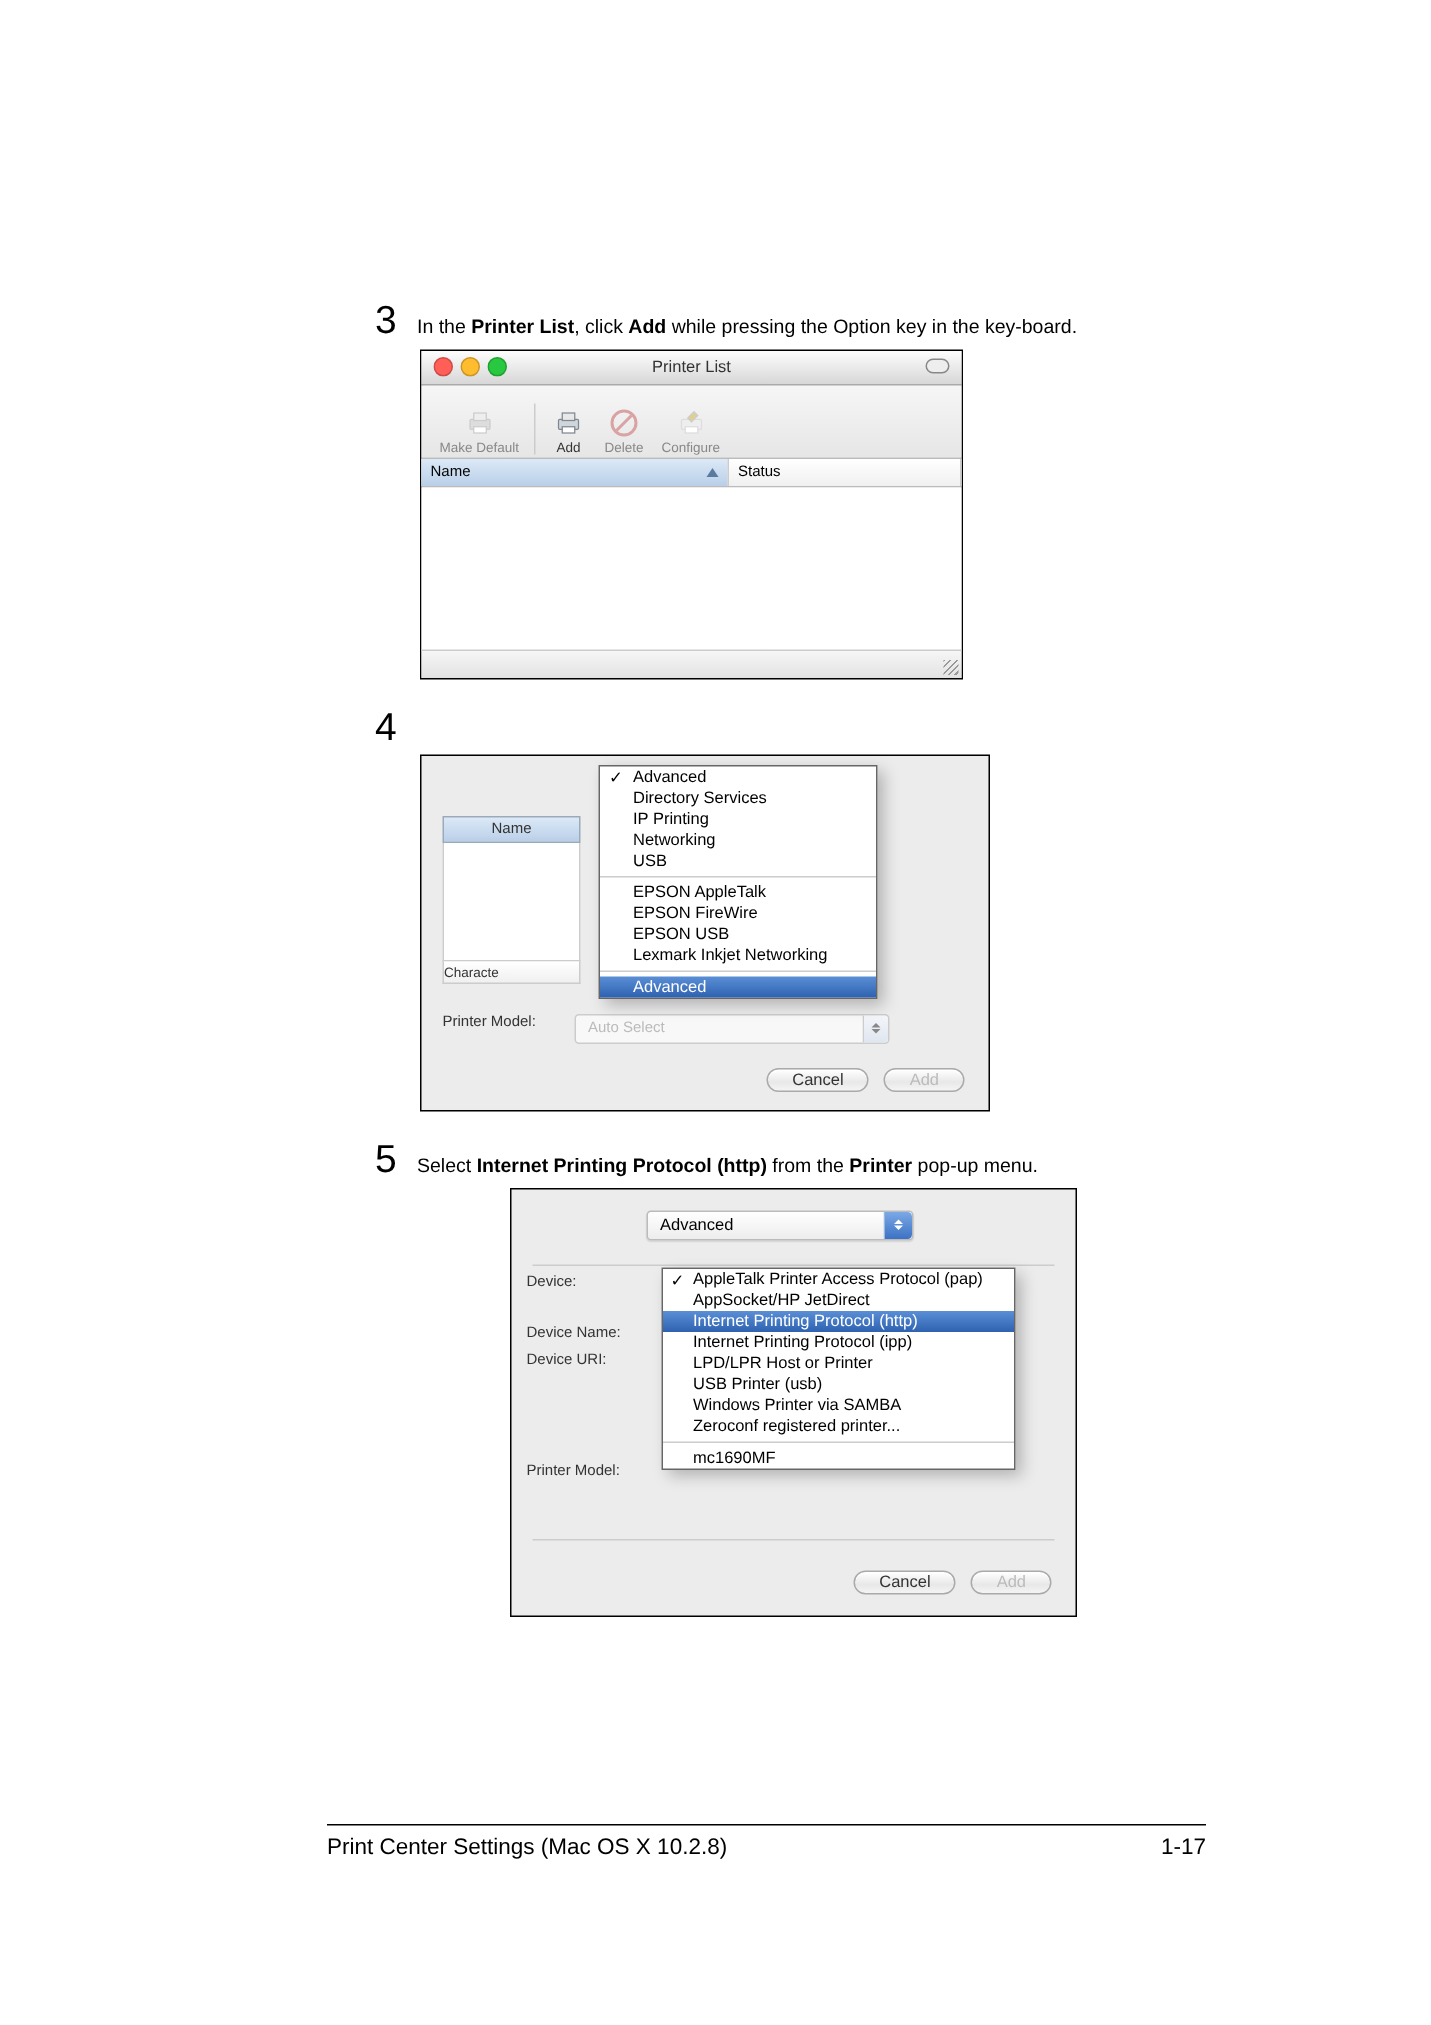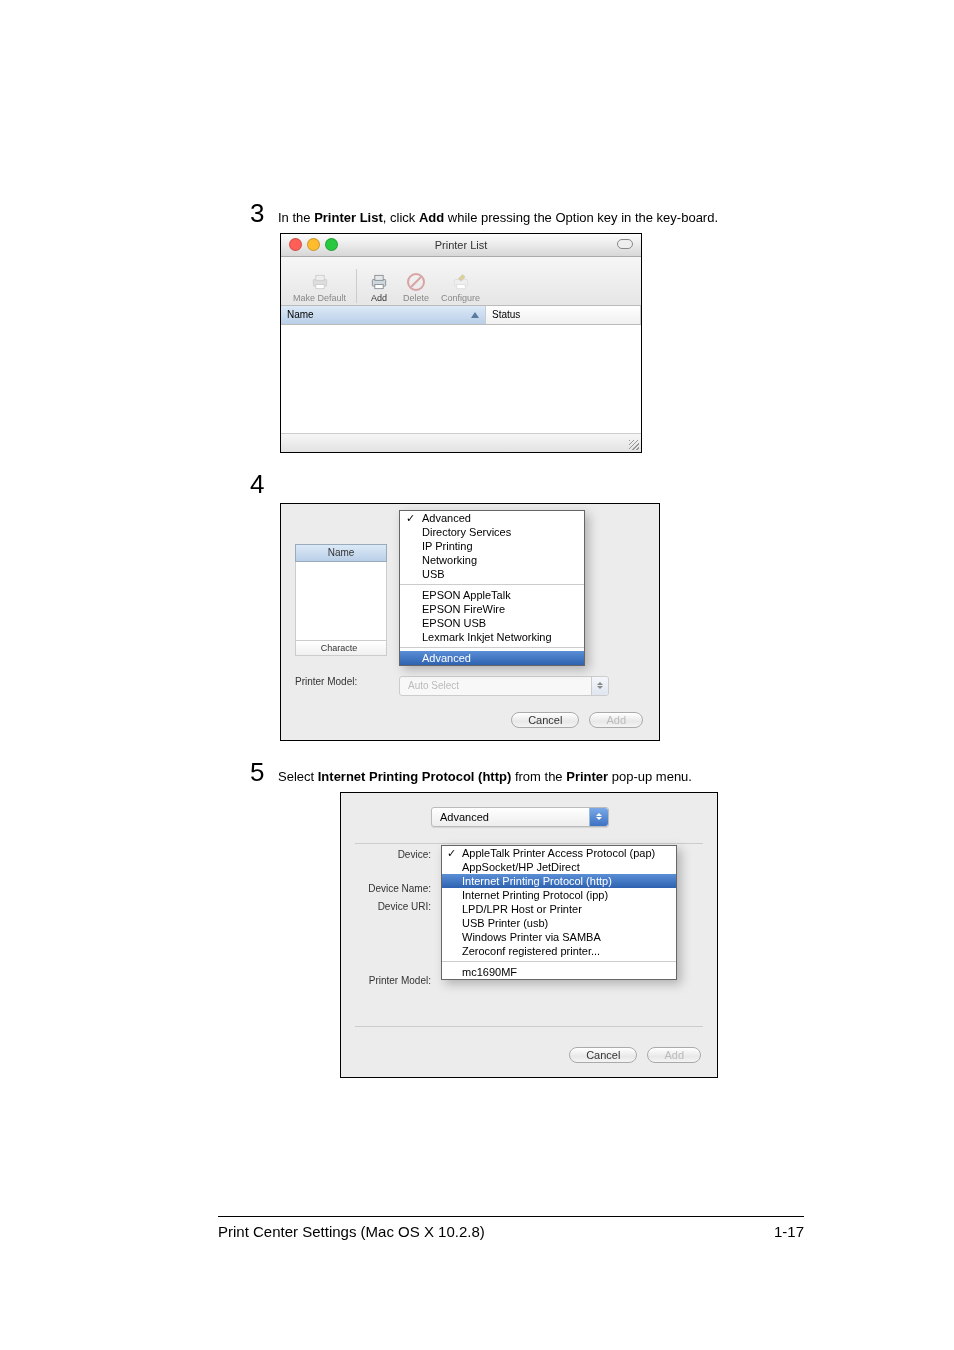--- a/index.html
+++ b/index.html
@@ -126,21 +126,21 @@
     font-size:10px; color:#333; text-align:center;
     background:linear-gradient(#dce9f7,#b9cfe8);
     border:1px solid #9ab; height:16px; line-height:16px;
   }
   .win2 .gap-under-name {
     height:78px;
     border-left:1px solid #ccc; border-right:1px solid #ccc; border-bottom:1px solid #ccc;
     background:#fff;
   }
   .win2 .label-char {
-    font-size:9px; color:#333; text-align:center; padding-right:4px;
+    font-size:9px; color:#333; text-align:left; padding-right:4px;
     border:1px solid #ccc; border-top:none; height:14px; line-height:14px;
     background:linear-gradient(#fff,#f0f0f0);
   }
   .win2 .label-pm {
     font-size:10px; color:#333;
     position:absolute; left:14px; top:172px;
   }
   .menu {
     position:absolute; left:118px; top:6px;
     width:184px;
@@ -152,21 +152,21 @@
   .menu .mi { padding:1px 8px 1px 22px; position:relative; color:#000; }
   .menu .mi.sep { border-top:1px solid #ccc; margin:3px 0; padding:0; height:0; }
   .menu .mi .chk {
     position:absolute; left:6px; top:1px; font-size:11px; color:#000;
   }
   .menu .mi.sel {
     background: linear-gradient(#5a8fd6,#2e62b0);
     color:#fff;
   }
   .win2 .disabled-strip {
-    position:absolute; left:118px; top:172px;
+    position:absolute; left:102px; top:172px;
     width:200px; height:18px;
     border:1px solid #ccc; background:#f8f8f8;
     font-size:10px; color:#bbb; padding-left:8px; line-height:18px;
     border-radius:3px;
   }
   .endcap {
     position:absolute; right:0; top:0; height:18px; width:16px;
     border-left:1px solid #ccc;
     background:linear-gradient(#f4f6fa,#dfe6f0);
     border-radius: 0 3px 3px 0;
@@ -217,21 +217,21 @@
   }
   .combo .bluecap::before,.combo .bluecap::after{content:"";width:0;height:0;border-left:3px solid transparent;border-right:3px solid transparent;}
   .combo .bluecap::before{border-bottom:3px solid #fff;}
   .combo .bluecap::after{border-top:3px solid #fff;}
 
   .win3 hr.sep {
     position:absolute; left:14px; right:14px; top:42px;
     border:none; border-top:1px solid #ccc;
   }
   .flabel {
-    position:absolute; font-size:10px; color:#333; text-align:right; width:80px;
+    position:absolute; font-size:10px; color:#333; width:80px;
   }
   .flabel.l1{left:10px; top:56px;}
   .flabel.l2{left:10px; top:90px;}
   .flabel.l3{left:10px; top:108px;}
   .flabel.l4{left:10px; top:182px;}
 
   .menu3 {
     position:absolute; left:100px; top:52px;
     width:234px;
     background:#fff;

